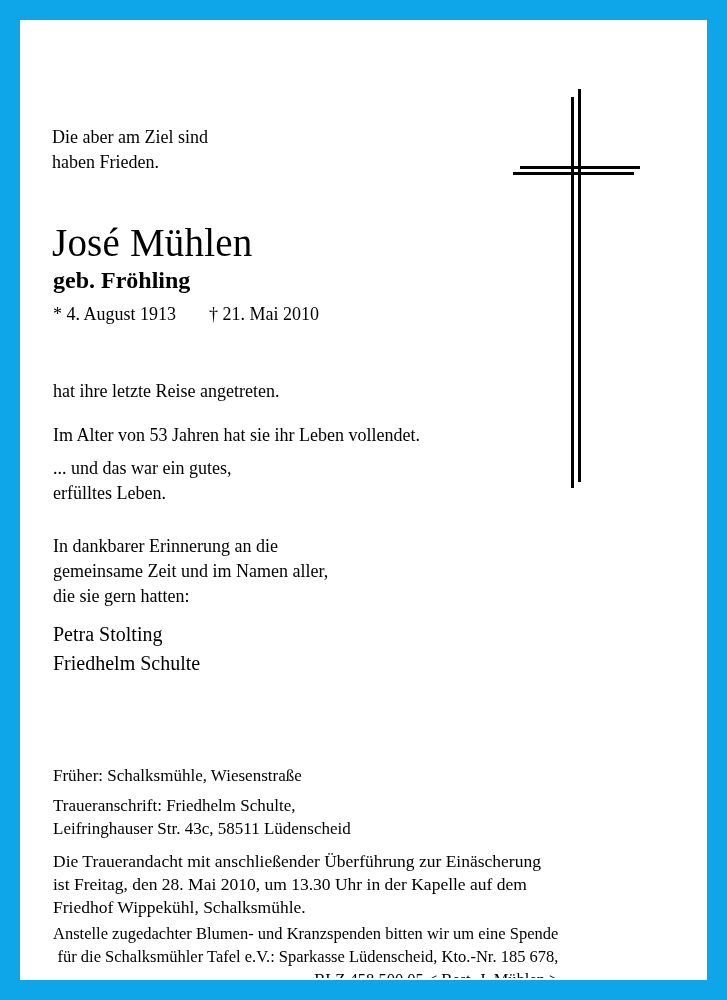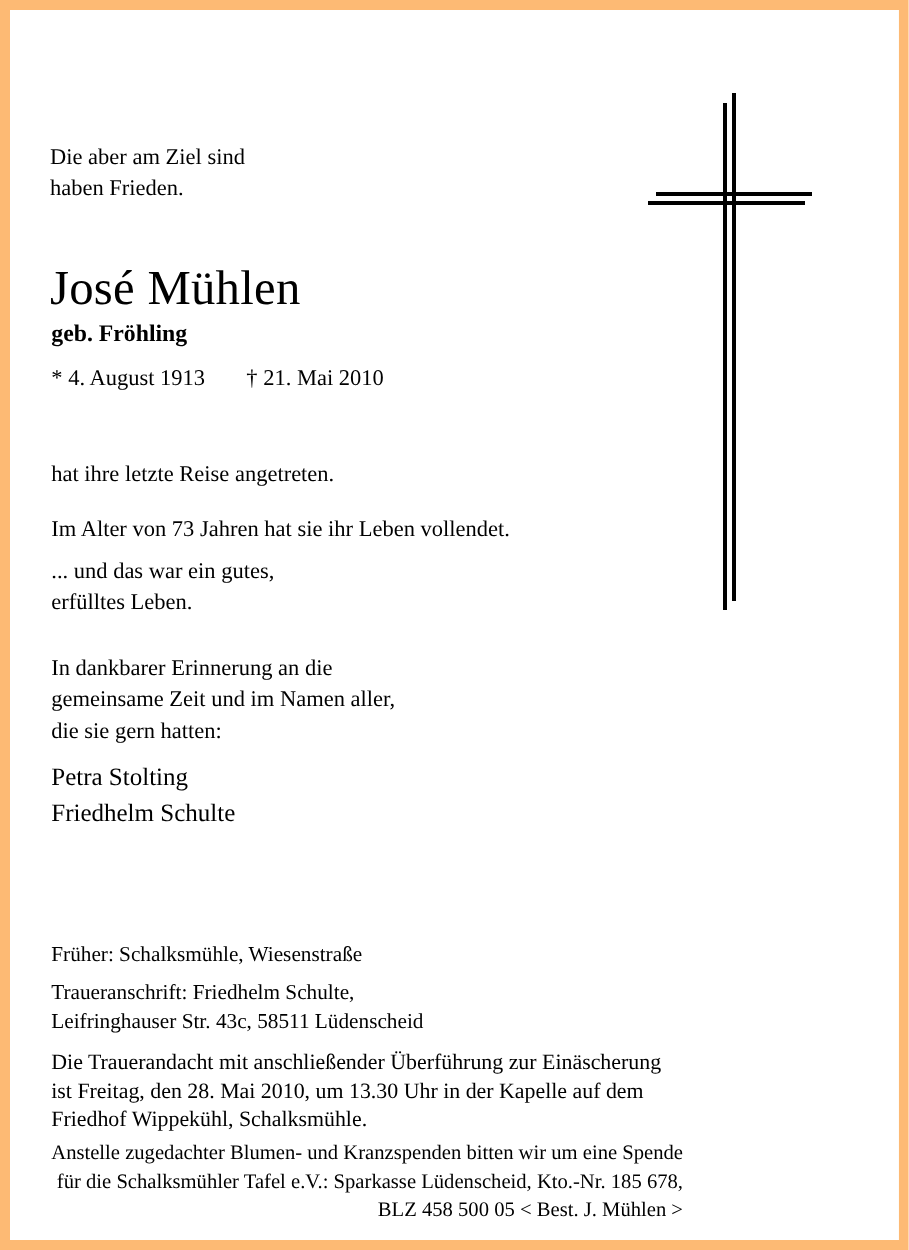--- a/index.html
+++ b/index.html
@@ -7,22 +7,22 @@
     margin: 0;
     padding: 0;
     background: #ffffff;
   }
 
   .notice {
     position: relative;
     width: 727px;
     height: 1000px;
     box-sizing: border-box;
-    background: #fdba74;
-    padding: 8px;
+    background: #0ea5e9;
+    padding: 20px;
     overflow: hidden;
     font-family: "Liberation Serif", "DejaVu Serif", serif;
   }
 
   .notice-inner {
     position: relative;
     width: 100%;
     height: 100%;
     box-sizing: border-box;
     background: #ffffff;
@@ -68,21 +68,21 @@
     font-size: 39px;
     line-height: 44px;
     letter-spacing: 0.2px;
     white-space: nowrap;
   }
 
   .maiden-name {
     position: absolute;
     top: 246px;
     left: 1px;
-    font-size: 19px;
+    font-size: 24px;
     font-weight: bold;
     line-height: 24px;
   }
 
   .dates {
     position: absolute;
     top: 280px;
     left: 1px;
     font-size: 18px;
     line-height: 24px;
@@ -202,21 +202,21 @@
       <div class="block dates">
         <span>*</span>
         <span>4. August 1913</span>
         <span class="date-gap"></span>
         <span>†</span>
         <span>21. Mai 2010</span>
       </div>
 
       <div class="block line-journey">hat ihre letzte Reise angetreten.</div>
 
-      <div class="block line-age">Im Alter von 73 Jahren hat sie ihr Leben vollendet.</div>
+      <div class="block line-age">Im Alter von 53 Jahren hat sie ihr Leben vollendet.</div>
 
       <div class="block line-goodlife">... und das war ein gutes,
 erfülltes Leben.</div>
 
       <div class="block line-memory">In dankbarer Erinnerung an die
 gemeinsame Zeit und im Namen aller,
 die sie gern hatten:</div>
 
       <div class="block mourners">
         <div>Petra Stolting</div>

